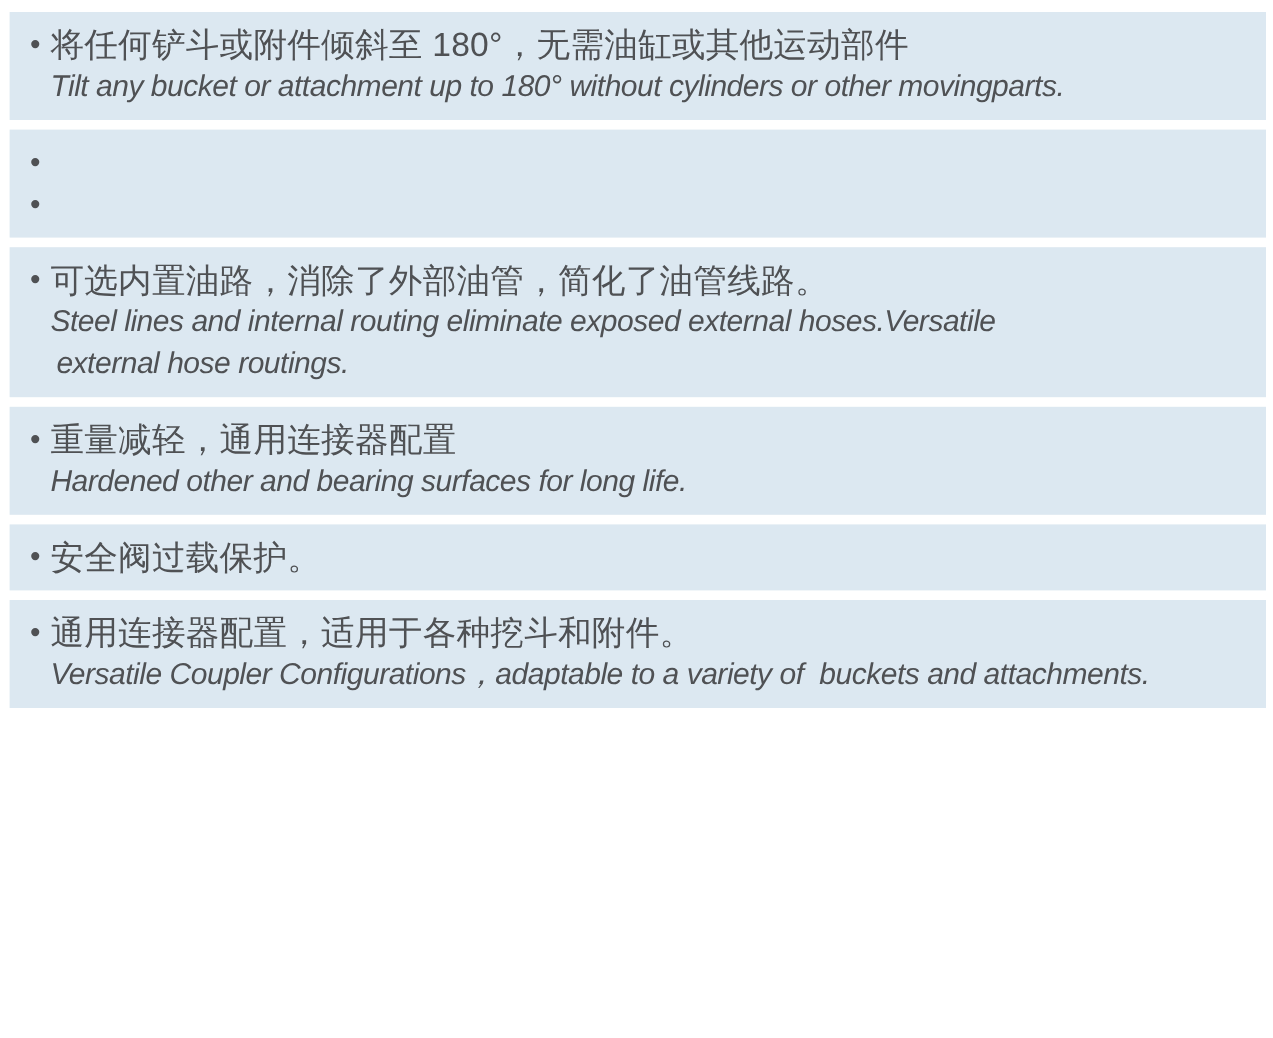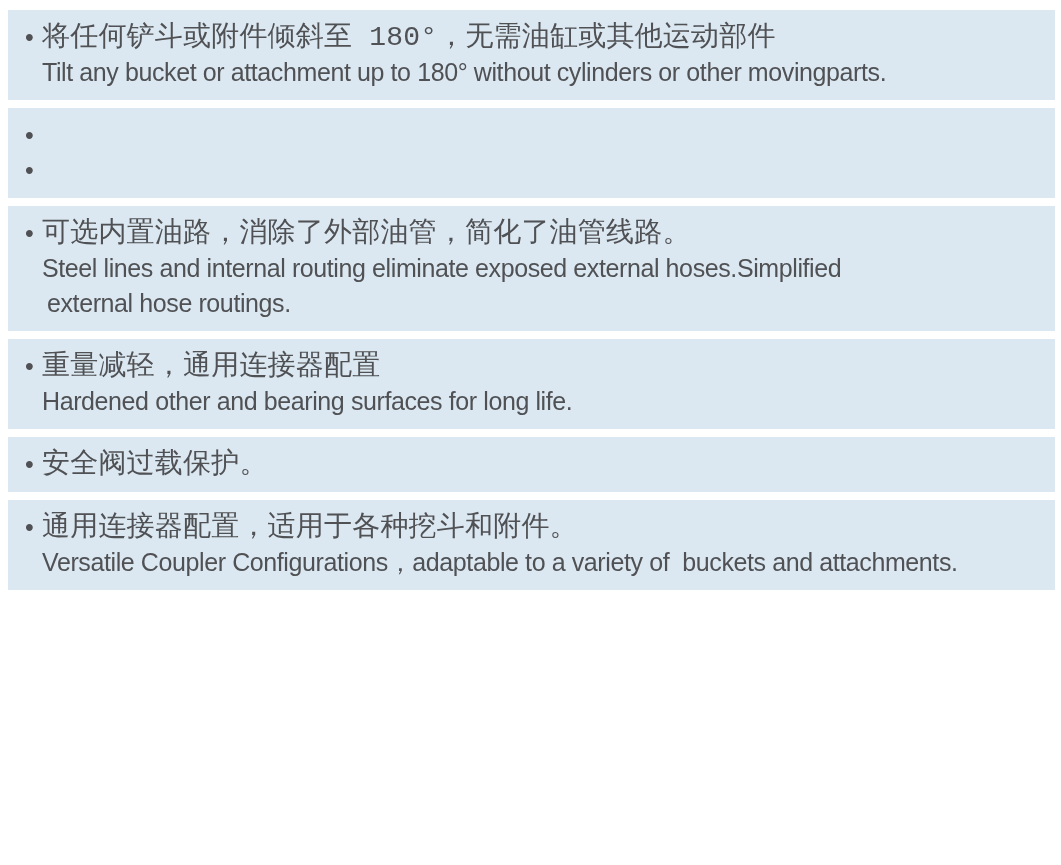--- a/index.html
+++ b/index.html
@@ -33,25 +33,25 @@
   .bullet {
     flex: none;
     width: 17px;
     font-size: 25px;
     line-height: 35px;
     color: #4f5154;
   }
   .txt-zh {
     font-size: 28px;
     letter-spacing: 0.2px;
-    font-family: Liberation Mono, monospace;
   }
   .txt-en {
     font-size: 25px;
     letter-spacing: -0.4px;
+    font-style: italic;
   }
   .indent-extra {
     padding-left: 5px;
   }
 </style>
 </head>
 <body>
 
 <div class="page">
   <div class="cards">
@@ -76,21 +76,21 @@
       </div>
     </div>
 
     <div class="card">
       <div class="line">
         <span class="bullet">•</span>
         <span class="txt-zh">可选内置油路，消除了外部油管，简化了油管线路。</span>
       </div>
       <div class="line">
         <span class="bullet"></span>
-        <span class="txt-en">Steel lines and internal routing eliminate exposed external hoses.Simplified</span>
+        <span class="txt-en">Steel lines and internal routing eliminate exposed external hoses.Versatile</span>
       </div>
       <div class="line">
         <span class="bullet"></span>
         <span class="txt-en indent-extra">external hose routings.</span>
       </div>
     </div>
 
     <div class="card">
       <div class="line">
         <span class="bullet">•</span>

